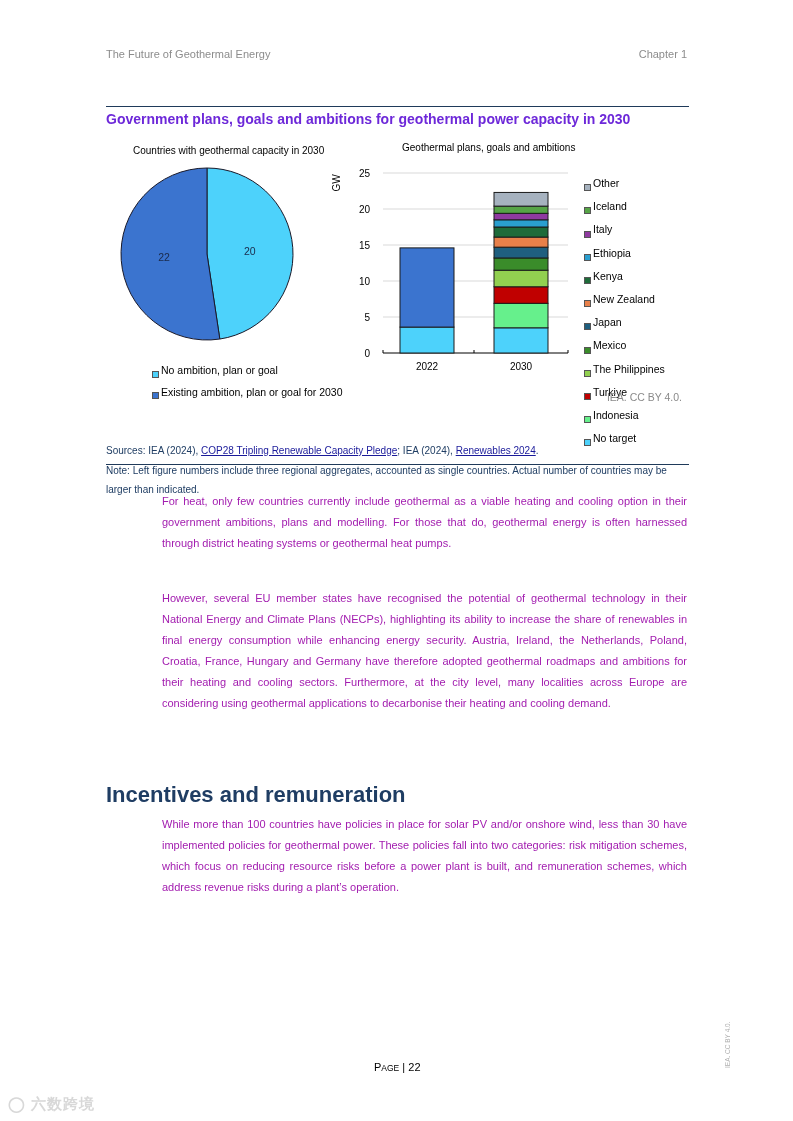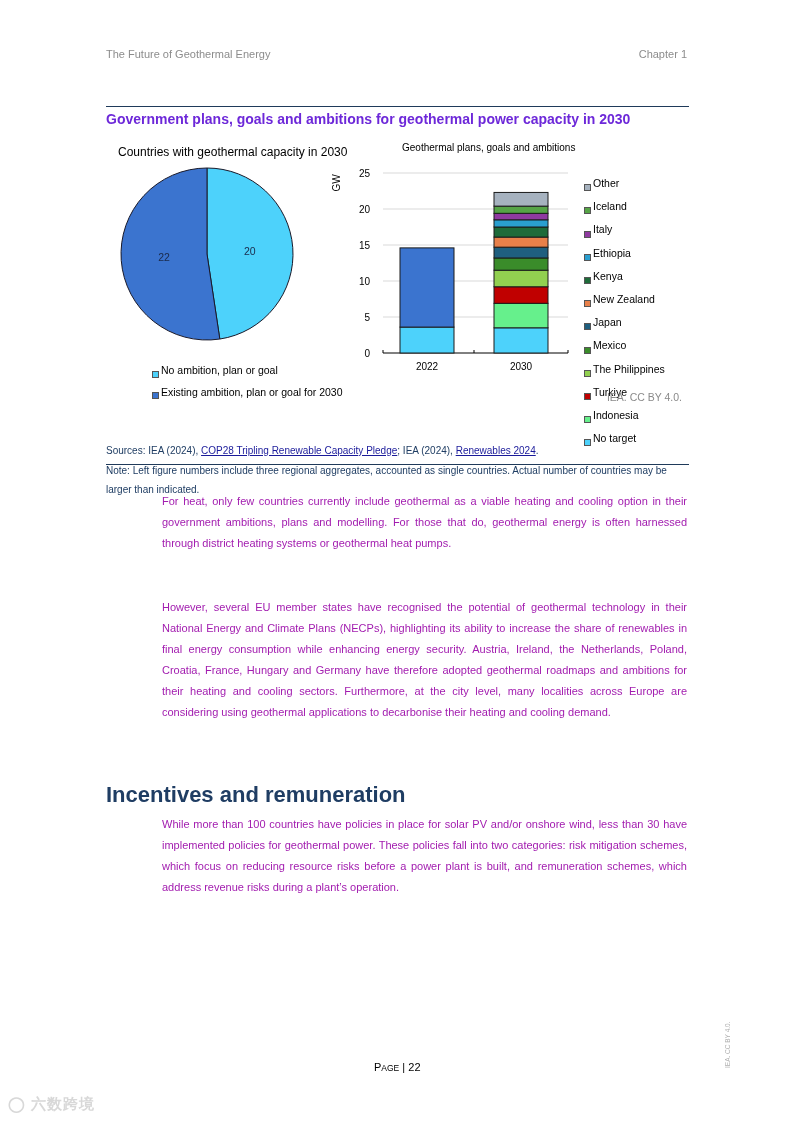--- a/index.html
+++ b/index.html
@@ -9,41 +9,41 @@
   .running-header { position: absolute; top: 48px; left: 106px; width: 581px; height: 14px; font-size: 11px; color: #8c8c8c; }
   .running-header .left { position: absolute; left: 0; top: 0; }
   .running-header .right { position: absolute; right: 0; top: 0; }
 
   .rule { position: absolute; left: 106px; width: 583px; height: 1px; background: #1f3a5a; }
   .rule.top { top: 106px; }
   .rule.bottom { top: 464px; }
 
   .figure-title { position: absolute; top: 111px; left: 106px; font-size: 14px; font-weight: bold; color: #6d28d9; }
 
-  .pie-title { position: absolute; top: 145px; left: 118px; font-size: 12px; color: #000; }
+  .pie-title { position: absolute; top: 145px; left: 133px; font-size: 10px; color: #000; }
   .bar-title { position: absolute; top: 142px; left: 402px; font-size: 10px; color: #000; }
 
   svg { position: absolute; overflow: visible; }
   .svg-text { font-family: "Liberation Sans", sans-serif; }
 
   .pie-legend { position: absolute; top: 356px; left: 152px; font-size: 10.5px; line-height: 13.5px; }
   .legend-row { display: flex; align-items: flex-end; white-space: nowrap; margin-top: 8px; }
   .swatch { display: inline-block; width: 7px; height: 7px; border: 1px solid #555; margin-right: 2px; }
 
   .bar-legend { position: absolute; top: 168px; left: 584px; font-size: 10.5px; line-height: 15.2px; }
 
   .credit { position: absolute; top: 391px; right: 111px; font-size: 10.5px; color: #8a8a8a; }
 
   .note { position: absolute; top: 413px; left: 106px; width: 584px; font-size: 10px; line-height: 19px; color: #1f3d63; margin-top: 48px; }
   .sources { position: absolute; top: 445px; left: 106px; font-size: 10px; color: #1f3d63; white-space: nowrap; }
   .sources a { color: #1a1a9a; text-decoration: underline; }
 
   .body-text { position: absolute; left: 162px; width: 525px; font-size: 11px; line-height: 20.9px; text-align: justify; color: #a21caf; }
   .p1 { top: 491px; }
-  .p2 { top: 588px; margin-top: 9px; }
+  .p2 { top: 588px; }
   .p3 { top: 814px; }
 
   .section-heading { position: absolute; top: 782px; left: 106px; font-size: 22px; font-weight: bold; color: #1f3d63; }
 
   .page-number { position: absolute; top: 1061px; left: 374px; font-size: 11px; color: #000; }
   .page-number .sc { font-size: 8.5px; }
 
   .side-credit { position: absolute; top: 1068px; left: 724px; font-size: 6.5px; color: #b0b0b0; transform: rotate(-90deg); transform-origin: left top; white-space: nowrap; }
 
   .watermark { position: absolute; top: 1095px; left: 8px; font-size: 15px; color: #d8d8d8; font-weight: bold; letter-spacing: 1px; }

